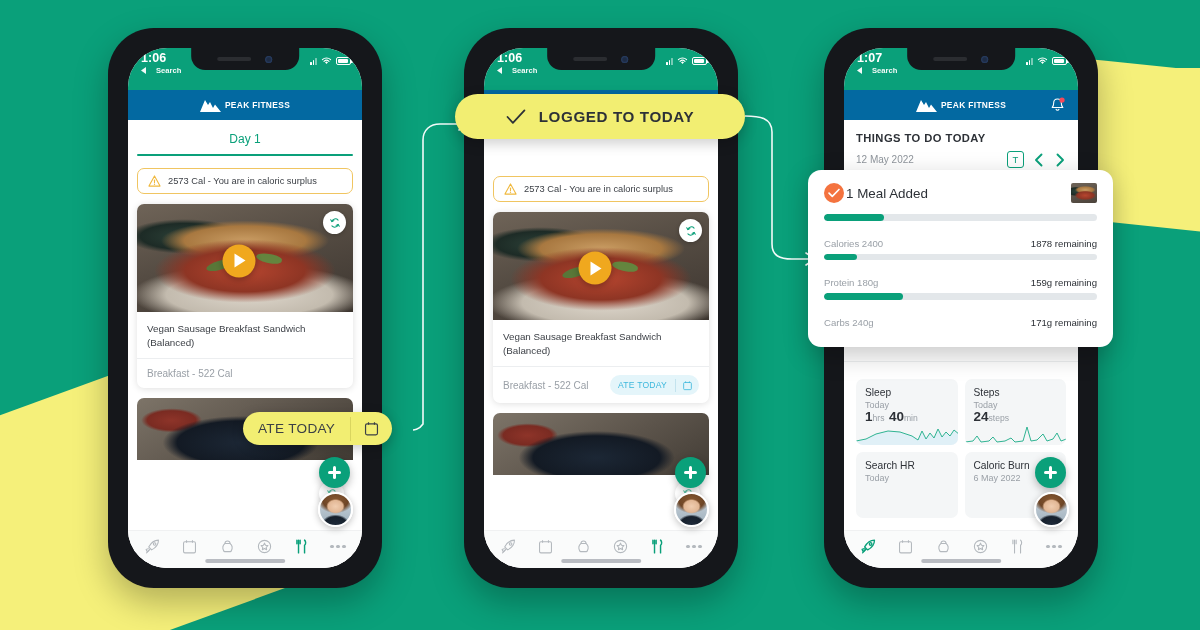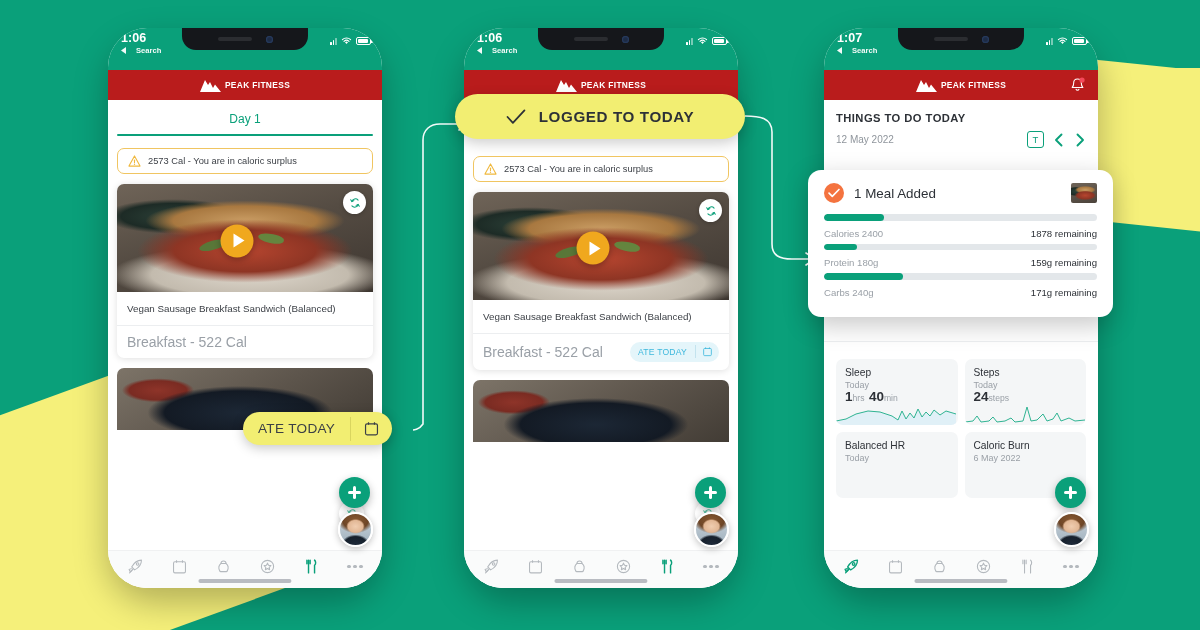--- a/index.html
+++ b/index.html
@@ -40,21 +40,21 @@
     right: -30px; top: 68px;
     width: 230px; height: 150px;
     background: #f5f07a;
   }
 
   
   .phone {
     position: absolute;
     background: #15171b;
     border-radius: 46px;
-    padding: 0;
+    padding: 20px;
     box-shadow: 0 14px 34px rgba(0,0,0,.28);
   }
   .phone-inner {
     width: 100%; height: 100%;
     background: #ffffff;
     border-radius: 39px;
     overflow: hidden;
     position: relative;
   }
   .notch {
@@ -83,21 +83,21 @@
   .sb-time { font-size: 12.5px; font-weight: 700; letter-spacing:.1px; }
   .sb-search { font-size: 7.6px; font-weight:600; opacity:.95; margin-top:1px; display:flex; align-items:center; gap:9px;}
   .sb-right { position:absolute; right:11px; top:9px; display:flex; align-items:center; gap:4px; }
   .sig { display:flex; align-items:flex-end; gap:1px; height:7px; }
   .sig i { width:1.6px; background:#fff; border-radius:.5px; display:block; }
   .batt { width:15px; height:7.5px; border:1.1px solid #fff; border-radius:2px; position:relative; padding:1px;}
   .batt::after{content:"";position:absolute;right:-2.5px;top:2px;width:1.3px;height:3px;background:#fff;border-radius:0 1px 1px 0;}
   .batt i{display:block;height:100%;background:#fff;border-radius:1px;}
 
   .appbar {
-    background:#b91c1c; height:30px;
+    background:#0369a1; height:30px;
     display:flex; align-items:center; justify-content:center;
     position:relative;
   }
   .logo { display:flex; align-items:center; gap:4px; }
   .logo-text { color:#fff; font-size:8.4px; font-weight:800; letter-spacing:.35px; }
   .bell { position:absolute; right:13px; top:7px; }
 
   .screen { background:#fff; position:absolute; left:0; right:0; top:72px; bottom:0; overflow:hidden; }
 
   
@@ -134,21 +134,21 @@
   .playbtn::after { content:""; width:0; height:0; margin-left:3px;
     border-left:11px solid #fff; border-top:7px solid transparent; border-bottom:7px solid transparent; }
   .swapbtn {
     position:absolute; right:7px; top:7px; width:23px; height:23px; border-radius:50%;
     background:#fff; display:flex; align-items:center; justify-content:center;
     box-shadow:0 1px 4px rgba(0,0,0,.22);
   }
   .mealname { padding:10px 10px 9px; font-size:9.8px; color:#3b3f45; line-height:1.38; }
   .mealfoot { border-top:1px solid #eceef0; padding:8px 10px; display:flex;
     align-items:center; justify-content:space-between; min-height:30px; }
-  .mealmeta { font-size:14px; color:#9aa0a7; }
+  .mealmeta { font-size:10px; color:#9aa0a7; }
   .ate-chip {
     display:flex; align-items:center; background:#e4f5fa; border-radius:13px; overflow:hidden; height:20px;
   }
   .ate-chip .lbl { font-size:8.6px; color:#3eb8dd; padding:0 8px; letter-spacing:.2px; }
   .ate-chip .sep { width:1px; height:13px; background:#c3e3ee; }
   .ate-chip .cal { padding:0 6px; display:flex; align-items:center; }
 
   
   .card2 { margin:10px 9px 0; border-radius:7px 7px 0 0; height:62px; overflow:hidden;
     background:
@@ -212,35 +212,35 @@
     box-shadow:0 4px 14px rgba(0,0,0,.2);
   }
   .logged-pill .lbl { font-size:15.2px; font-weight:700; color:#2d3137; letter-spacing:.6px; }
 
   
   .nutri-card {
     position:absolute; left:808px; top:170px; width:305px;
     background:#fff; border-radius:13px; padding:13px 16px 14px;
     box-shadow:0 8px 26px rgba(0,0,0,.22); z-index:60;
   }
-  .nutri-head { display:flex; align-items:center; gap:10px; margin-bottom:11px; }
+  .nutri-head { display:flex; align-items:center; gap:2px; margin-bottom:11px; }
   .nutri-check { width:20px; height:20px; border-radius:50%; background:#f4733f;
     display:flex; align-items:center; justify-content:center; flex:0 0 auto; }
   .nutri-title { font-size:13.4px; color:#2d3137; flex:1; }
   .nutri-thumb { width:26px; height:20px; border-radius:2px; flex:0 0 auto;
     background:
       radial-gradient(ellipse 52% 30% at 55% 62%, #b6452f 0%, #8e3524 60%, rgba(142,53,36,0) 80%),
       radial-gradient(ellipse 50% 24% at 55% 34%, #c99c63 0%, #a87840 60%, rgba(168,120,64,0) 80%),
       radial-gradient(ellipse 38% 26% at 18% 42%, #2d4239 0%, #1d2b26 70%, rgba(29,43,38,0) 90%),
       linear-gradient(165deg,#6f6458 0%, #4a423a 100%);
   }
   .nrow { margin-bottom:5px; }
   .ntrack { height:6.5px; background:#e3e7ea; border-radius:4px; overflow:hidden; }
   .nfill { height:100%; background:#0aa07a; border-radius:4px; }
-  .nlabels { display:flex; justify-content:space-between; margin-top:7px; }
+  .nlabels { display:flex; justify-content:space-between; margin-top:17px; }
   .nleft { font-size:9.6px; color:#9aa0a7; }
   .nright { font-size:9.6px; color:#2d3137; }
 
   
   .sect-title { font-size:11.2px; font-weight:800; color:#2d3137; letter-spacing:.45px; }
   .todo-head { padding:12px 12px 0; }
   .todo-sub { display:flex; align-items:center; justify-content:space-between; margin-top:7px; }
   .todo-date { font-size:10px; color:#8f959c; }
   .todo-ctrl { display:flex; align-items:center; gap:9px; }
   .tbox { width:17px; height:17px; border:1.4px solid #0aa07a; border-radius:3px;
@@ -655,21 +655,21 @@
           <div class="t1">Steps</div>
           <div class="t2">Today</div>
           <div class="val">
             <b>24</b><span>steps</span>
           </div>
           <svg class="spark" viewBox="0 0 120 20" preserveAspectRatio="none">
             <path d="M0 17 L8 16 L12 11 L16 17 L24 16 L28 12 L32 17 L40 16 L46 13 L50 17 L58 16 L62 2 L66 16 L72 15 L78 9 L82 16 L88 14 L92 8 L96 16 L104 13 L110 16 L120 15" fill="none" stroke="#2fb392" stroke-width="1"></path>
           </svg>
         </div>
         <div class="pcard">
-          <div class="t1">Balanced HR</div>
+          <div class="t1">Search HR</div>
           <div class="t2">Today</div>
         </div>
         <div class="pcard">
           <div class="t1">Caloric Burn</div>
           <div class="t2">6 May 2022</div>
         </div>
       </div>
 
       <div class="fab" style="right:12px; bottom:80px;"></div>
       <div class="avatar" style="right:9px; bottom:41px;"></div>

